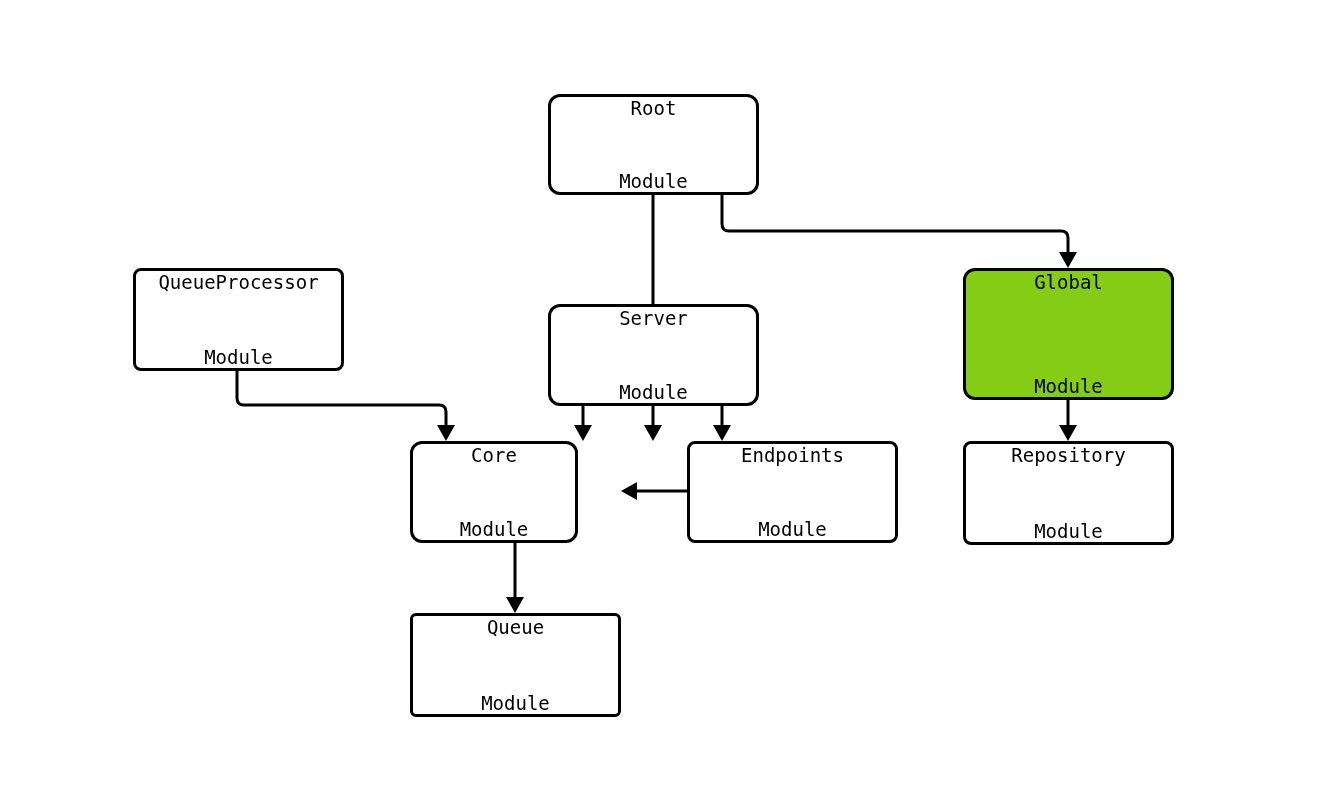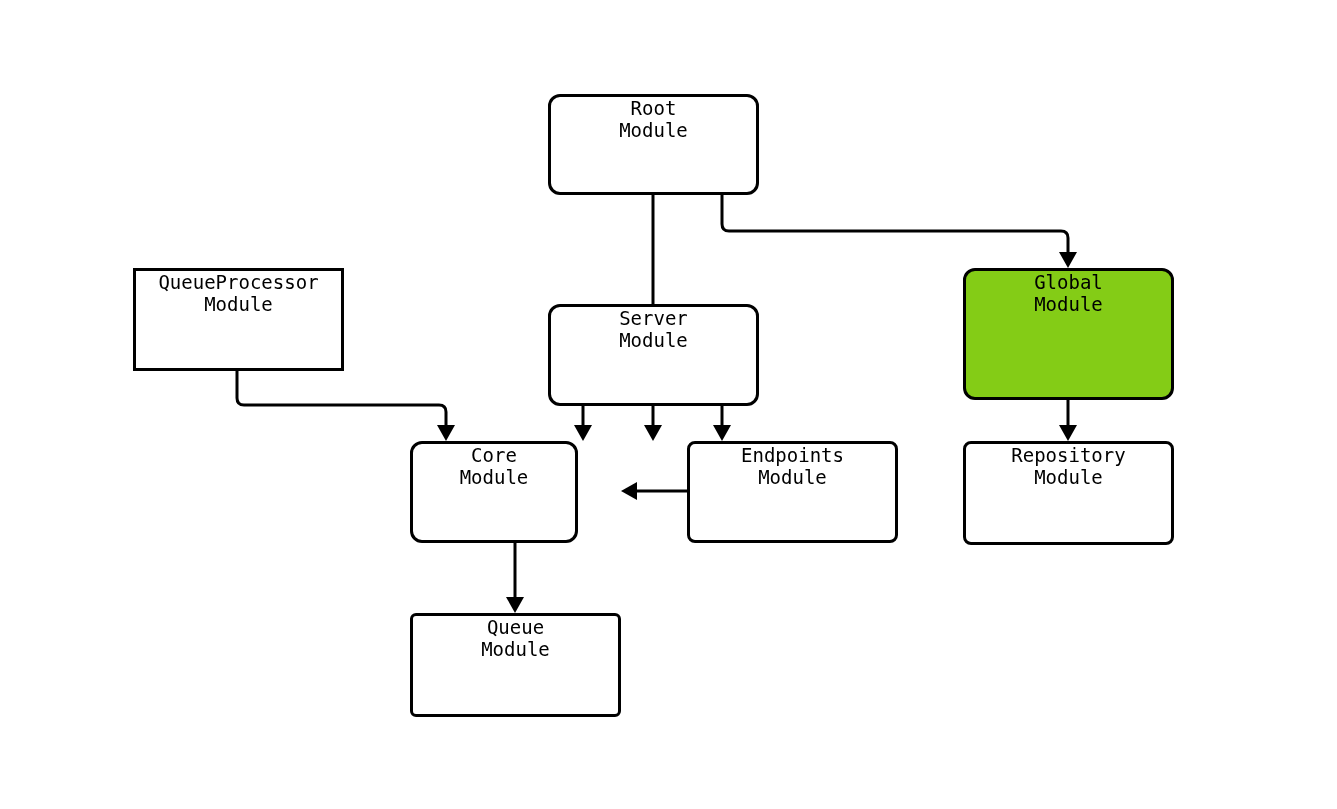--- a/index.html
+++ b/index.html
@@ -26,21 +26,21 @@
   }
   .node-box {
     position: absolute;
     box-sizing: border-box;
     border: 3px solid #000000;
     border-radius: 12px;
     background: #ffffff;
     display: flex;
     flex-direction: column;
     align-items: center;
-    justify-content: flex-start;
+    justify-content: space-between;
     z-index: 2;
   }
   .node-label {
     font-family: "DejaVu Sans Mono", monospace;
     font-size: 19px;
     line-height: 22px;
     color: #000000;
     text-align: center;
     white-space: pre;
     letter-spacing: 0px;
@@ -95,21 +95,21 @@
         <path class="edge-path" d="M 515,543 L 515,606" stroke="#000000" stroke-width="3"></path>
         <polygon class="arrow-head" fill="#000000" points="506,597 524,597 515,613"></polygon>
       </g>
     </svg>
 
   <div id="nodes-layer">
       <div class="node-box" style="left: 548px; top: 94px; width: 211px; height: 101px; border-color: rgb(0, 0, 0); border-width: 3px; border-radius: 12px; background: rgb(255, 255, 255);">
         <div class="node-label">Root</div>
         <div class="node-label">Module</div>
       </div>
-      <div class="node-box" style="left: 133px; top: 268px; width: 211px; height: 103px; border-color: rgb(0, 0, 0); border-width: 3px; border-radius: 0; background: rgb(255, 255, 255);">
+      <div class="node-box" style="left: 133px; top: 268px; width: 211px; height: 103px; border-color: rgb(0, 0, 0); border-width: 3px; border-radius: 8px; background: rgb(255, 255, 255);">
         <div class="node-label">QueueProcessor</div>
         <div class="node-label">Module</div>
       </div>
       <div class="node-box" style="left: 548px; top: 268px; width: 211px; height: 102px; border-color: rgb(0, 0, 0); border-width: 3px; border-radius: 12px; background: rgb(255, 255, 255); margin-top: 36px;">
         <div class="node-label">Server</div>
         <div class="node-label">Module</div>
       </div>
       <div class="node-box" style="left: 963px; top: 268px; width: 211px; height: 132px; border-color: rgb(0, 0, 0); border-width: 3px; border-radius: 12px; background: #84cc16;">
         <div class="node-label">Global</div>
         <div class="node-label">Module</div>

